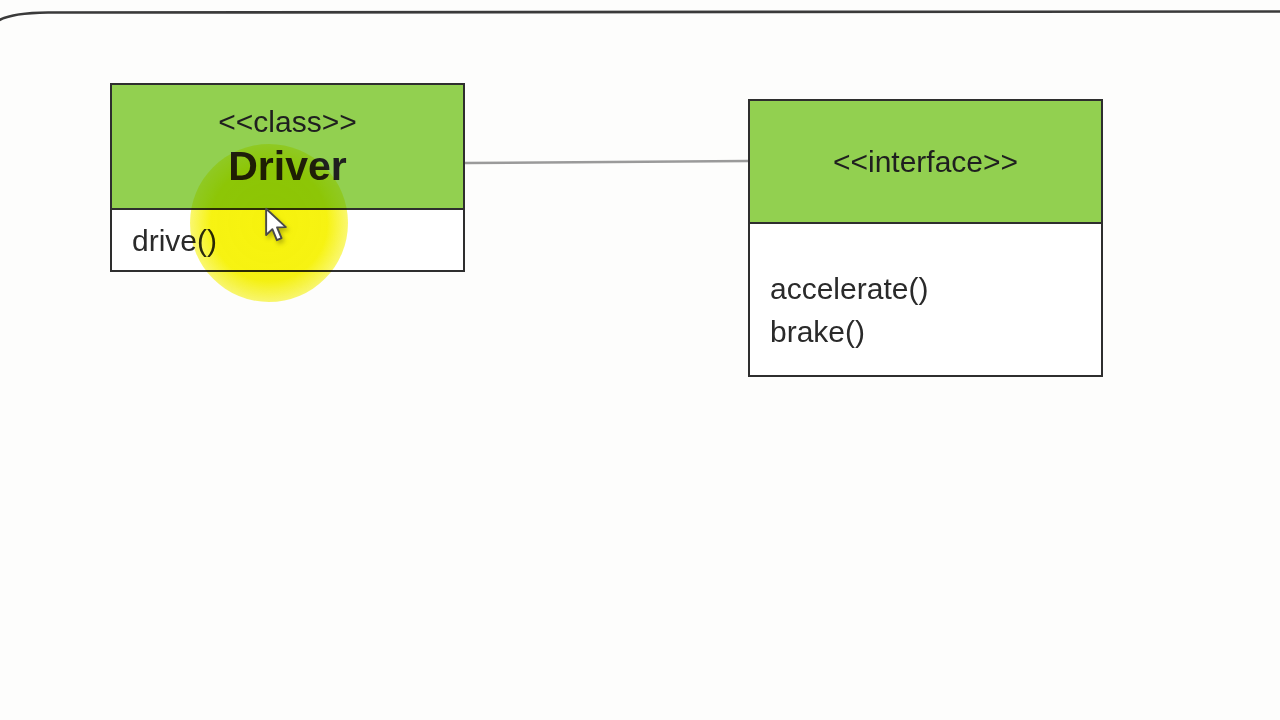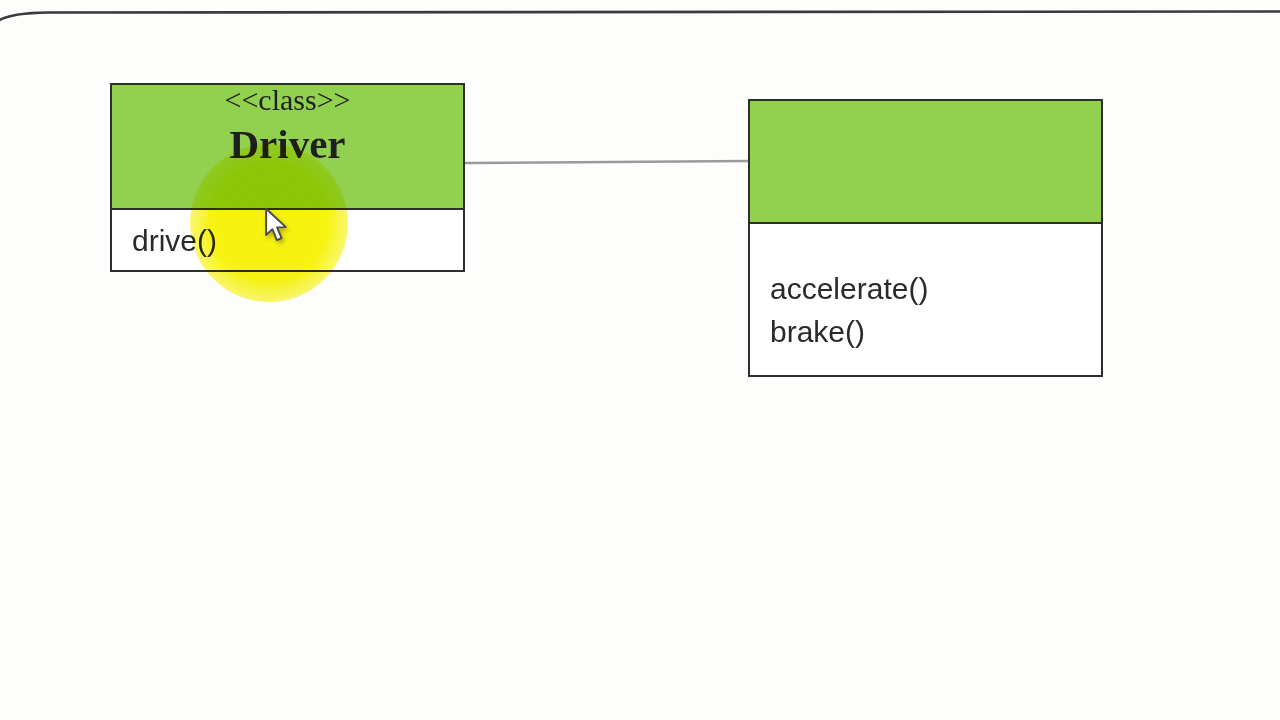--- a/index.html
+++ b/index.html
@@ -31,23 +31,22 @@
     border: 2px solid #2e2e2e;
     background: #ffffff;
   }
   .uml-box .header {
     box-sizing: border-box;
     background: #92d050;
     border-bottom: 2px solid #2e2e2e;
     display: flex;
     flex-direction: column;
     align-items: center;
-    justify-content: flex-start;
+    justify-content: center;
     gap: 9px;
-    font-family: Liberation Serif, serif;
   }
   .stereotype {
     font-size: 30px;
     line-height: 1;
     letter-spacing: 0px;
   }
   .box-title {
     font-size: 41px;
     font-weight: bold;
     line-height: 1;
@@ -108,20 +107,21 @@
     <div class="stereotype">&lt;&lt;class&gt;&gt;</div>
     <div class="box-title">Driver</div>
   </div>
   <div class="methods">
     <div class="method">drive()</div>
   </div>
 </div>
 
 <div class="uml-box" id="vehicle-box">
   <div class="header">
+    <div class="stereotype">&lt;&lt;interface&gt;&gt;</div>
   </div>
   <div class="methods">
     <div class="method">accelerate()</div>
     <div class="method">brake()</div>
   </div>
 </div>
 
 <div class="highlight-spot"></div>
 
 <svg class="cursor" width="24" height="36" viewBox="0 0 13.4 20.8">

